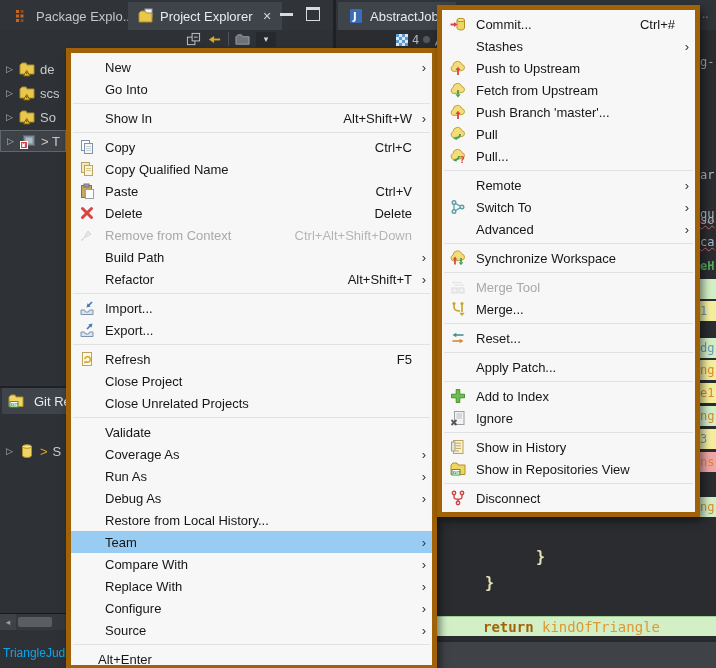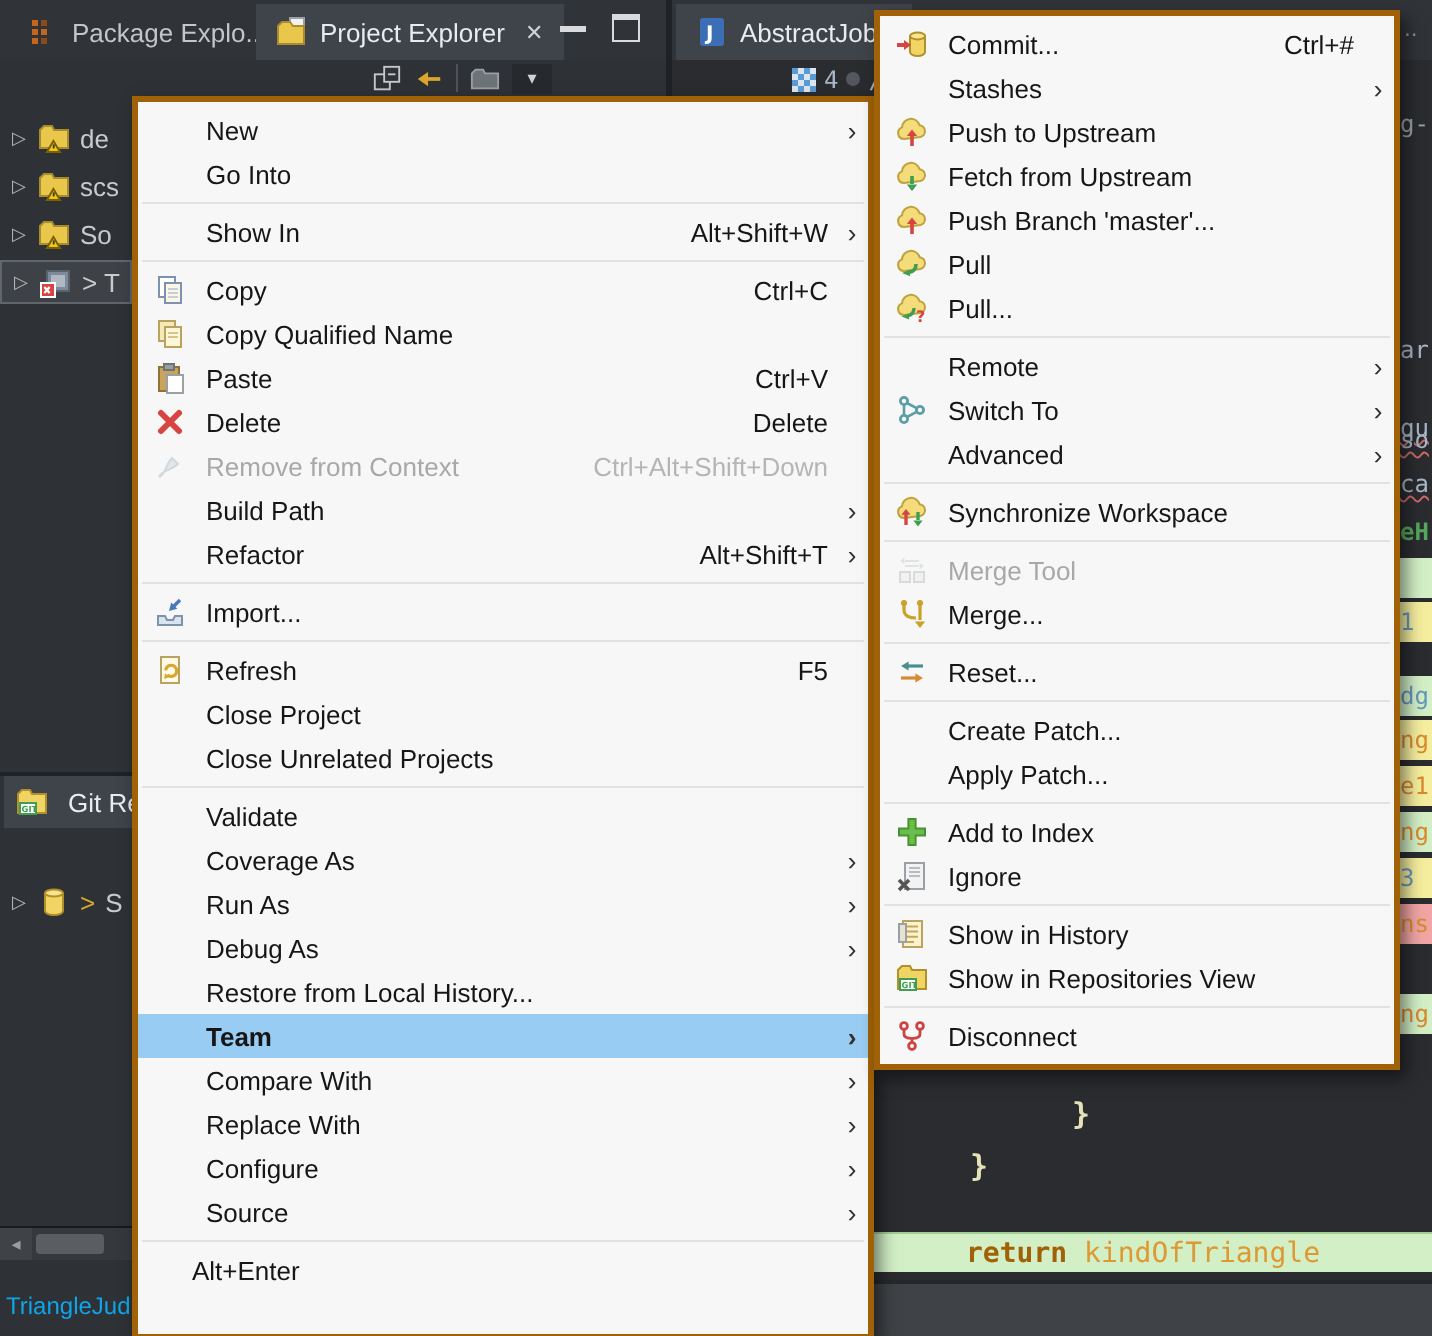--- a/index.html
+++ b/index.html
@@ -61,30 +61,30 @@
   .gmark{color:#d9a62e;}
 
   
   .hscroll{left:0;top:613px;width:66px;height:16px;background:#35383c;border-top:1px solid #17191c;display:flex;}
   .harrow{width:16px;height:16px;display:flex;align-items:center;justify-content:center;
           font-size:9px;color:#9a9da1;background:#3f4246;}
   .hthumb{width:34px;height:10px;margin:3px 0 0 2px;background:#5a5e63;border-radius:2px;}
   .statusleft{left:3px;top:646px;font-size:12px;color:#0ea5e9;}
 
   
-  .menu{position:absolute;background:#f7f7f7;border:3px solid #a16207;
+  .menu{position:absolute;background:#f7f7f7;border:5px solid #a16207;
         box-shadow:3px 4px 8px rgba(0,0,0,0.5);padding:3px 0;box-sizing:border-box;}
   #main-menu{left:66px;top:48px;width:371px;z-index:30;height:622px;overflow:hidden;}
   #team-menu{left:437px;top:5px;width:263px;z-index:40;}
   .mrow{height:22px;display:flex;align-items:center;padding-left:5px;font-size:13px;color:#161616;}
   .mrow .ic{width:22px;height:16px;display:flex;align-items:center;justify-content:center;flex:0 0 22px;}
   .mrow .lbl{flex:1;margin-left:7px;white-space:nowrap;}
   .mrow .sc{margin-right:4px;white-space:nowrap;}
   .mrow .arr{width:16px;text-align:center;font-size:13px;color:#333;}
-  .mrow.hl{background:#99ccf2;font-weight:bold;}
+  .mrow.hl{background:#99ccf2;}
   .mrow.dis{color:#a8a8a8;}
   .mrow.dis .sc{color:#b5b5b5;}
   .msep{height:7px;position:relative;}
   .msep::after{content:"";position:absolute;left:2px;right:2px;top:3px;border-top:1px solid #e2e2e2;}
   .misvg{width:16px;height:16px;}
 </style>
 </head>
 <body>
 
 <svg width="0" height="0" style="position:absolute" aria-hidden="true">
@@ -491,20 +491,29 @@
       <div class="msep"></div>
       <div class="mrow">
         <span class="ic">
           <svg class="misvg">
             <use href="#import-icon"></use>
           </svg>
         </span>
         <span class="lbl">Import...</span>
         <span class="arr"></span>
       </div>
+      <div class="mrow">
+        <span class="ic">
+          <svg class="misvg">
+            <use href="#export-icon"></use>
+          </svg>
+        </span>
+        <span class="lbl">Export...</span>
+        <span class="arr"></span>
+      </div>
       <div class="msep"></div>
       <div class="mrow">
         <span class="ic">
           <svg class="misvg">
             <use href="#refresh-icon"></use>
           </svg>
         </span>
         <span class="lbl">Refresh</span>
         <span class="sc">F5</span>
         <span class="arr"></span>
@@ -693,25 +702,20 @@
           <svg class="misvg">
             <use href="#reset-icon"></use>
           </svg>
         </span>
         <span class="lbl">Reset...</span>
         <span class="arr"></span>
       </div>
       <div class="msep"></div>
       <div class="mrow">
         <span class="ic"></span>
-        <span class="lbl">Create Patch...</span>
-        <span class="arr"></span>
-      </div>
-      <div class="mrow">
-        <span class="ic"></span>
         <span class="lbl">Apply Patch...</span>
         <span class="arr"></span>
       </div>
       <div class="msep"></div>
       <div class="mrow">
         <span class="ic">
           <svg class="misvg">
             <use href="#add-index-icon"></use>
           </svg>
         </span>

